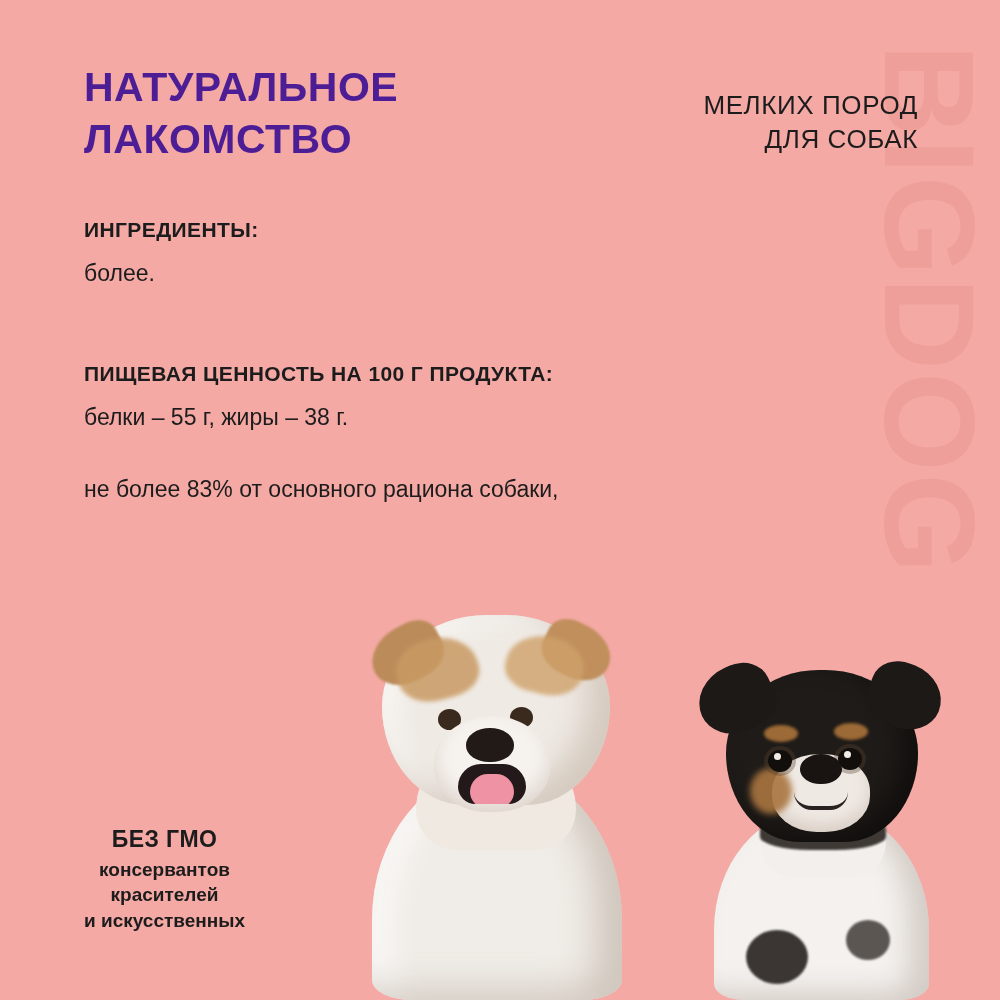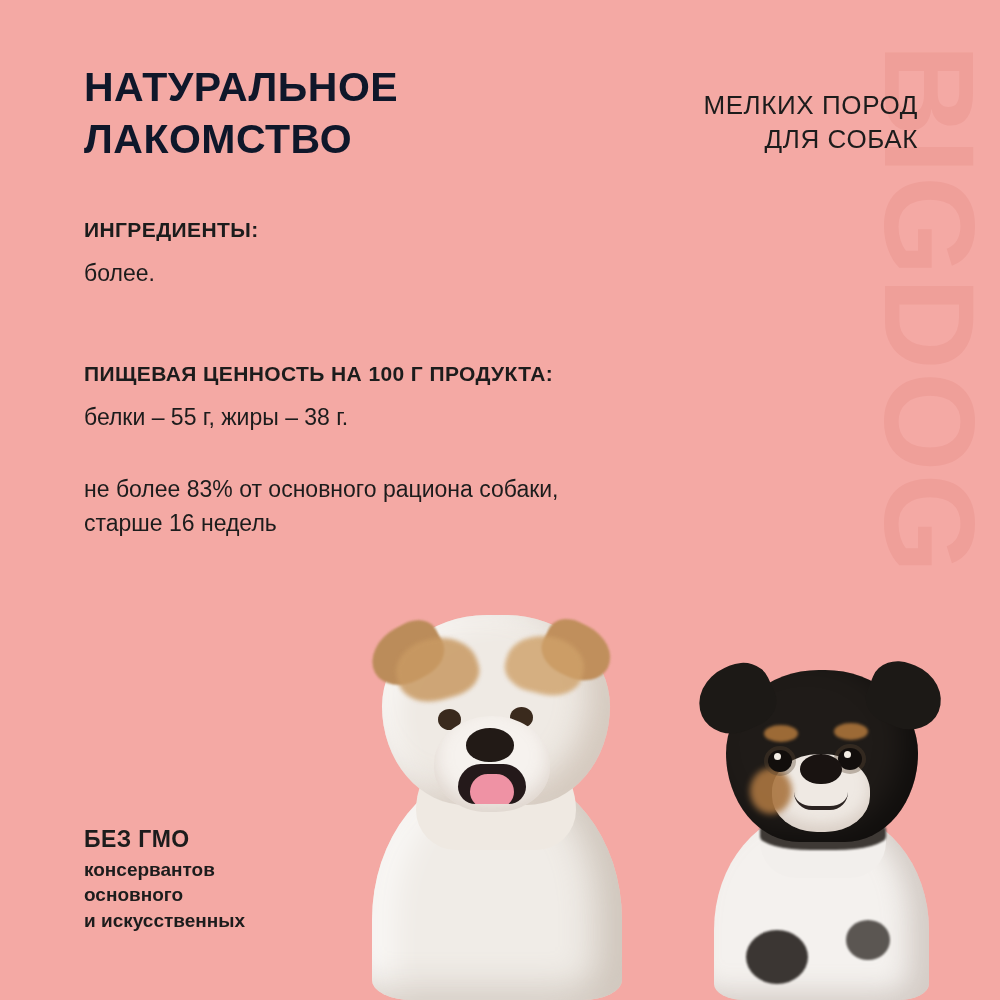--- a/index.html
+++ b/index.html
@@ -38,21 +38,21 @@
     writing-mode: vertical-rl;
     user-select: none;
   }
 
   
   .headline {
     position: absolute;
     left: 84px;
     top: 62px;
     width: 520px;
-    color: #0f172a;
+    color: #4c1d95;
     font-size: 41px;
     font-weight: 700;
     line-height: 1.26;
     letter-spacing: 0.5px;
     text-transform: uppercase;
   }
   .headline div { white-space: nowrap; }
 
   .subhead {
     position: absolute;
@@ -89,20 +89,21 @@
   #sec-ingredients { top: 218px; }
   #sec-nutrition  { top: 354px; margin-top: 8px; }
   #sec-norm       { top: 472px; }
 
   
   .claim {
     position: absolute;
     left: 84px;
     top: 826px;
     color: #1c1c1c;
+    text-align: center;
   }
   .claim-title {
     font-size: 23px;
     font-weight: 700;
     letter-spacing: 0.4px;
     text-transform: uppercase;
     margin-bottom: 4px;
   }
   .claim-line {
     font-size: 19px;
@@ -296,27 +297,26 @@
     <div class="sec-body">более.</div>
   </div>
 
   <div class="section" id="sec-nutrition">
     <div class="sec-title">ПИЩЕВАЯ ЦЕННОСТЬ НА 100 Г ПРОДУКТА:</div>
     <div class="sec-body">белки – 55 г, жиры – 38 г.</div>
   </div>
 
   <div class="section" id="sec-norm">
     <div class="sec-body">не более 83% от основного рациона собаки,</div>
-    <div class="sec-body">старше 16 недель</div>
   </div>
 
   <div class="claim">
     <div class="claim-title">БЕЗ ГМО</div>
     <div class="claim-line">консервантов</div>
-    <div class="claim-line">основного</div>
+    <div class="claim-line">красителей</div>
     <div class="claim-line">и искусственных</div>
   </div>
 
   <div class="dogs">
 
     <div class="dog dog-a">
       <div class="body"></div>
       <div class="neck"></div>
       <div class="head"></div>
       <div class="ear-l"></div>

